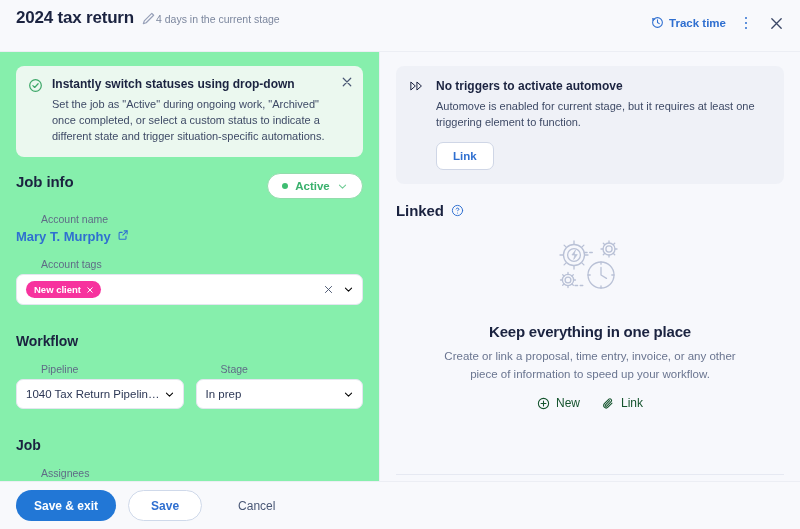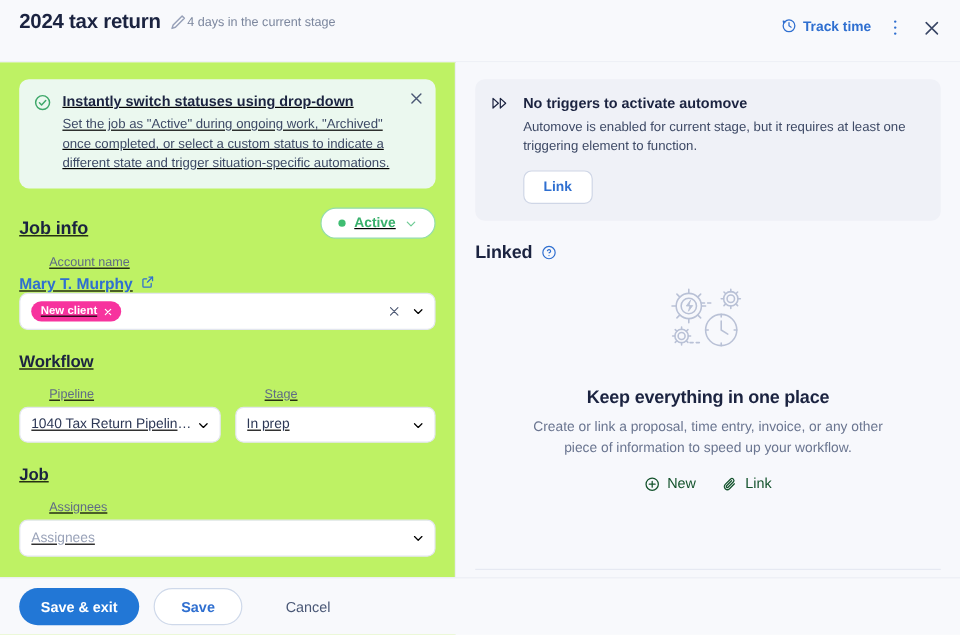--- a/index.html
+++ b/index.html
@@ -57,26 +57,25 @@
     display:flex; align-items:center; justify-content:center;
   }
   .close-btn svg { width: 15px; height: 15px; }
 
   
   .body { flex: 1 1 auto; display: flex; min-height: 0; position: relative; }
 
   
   .left-panel {
     width: 380px; flex: 0 0 380px;
-    background: #bef264;
+    background: #86efac;
     border-right: 1px solid #eceef4;
     padding: 14px 16px 0 16px;
     overflow: hidden;
     position: relative;
-    text-decoration: underline;
   }
 
   .tip-card {
     background: #ebf8ef;
     border-radius: 8px;
     padding: 11px 12px 13px 12px;
     display: flex; gap: 9px;
     position: relative;
   }
   .tip-check { flex: 0 0 15px; margin-top: 1px; color: #3fa86a; }
@@ -89,21 +88,21 @@
   .tip-text {
     font-size: 11px; color: #3e4a66; line-height: 16px;
   }
   .tip-close {
     position: absolute; top: 10px; right: 10px;
     width: 12px; height: 12px; color: #4b5875; cursor: pointer;
   }
   .tip-close svg { width: 12px; height: 12px; display:block; }
 
   .section-head {
-    display: flex; align-items: flex-end; justify-content: space-between;
+    display: flex; align-items: flex-start; justify-content: space-between;
     margin-top: 16px;
   }
   .section-title { font-size: 15px; font-weight: bold; color: #1b2340; letter-spacing: -0.1px; }
 
   .status-pill {
     display: flex; align-items: center; gap: 7px;
     border: 1px solid #93dcac; border-radius: 18px;
     padding: 6px 12px 6px 12px;
     background: #ffffff;
     cursor: pointer;
@@ -147,21 +146,21 @@
     border-radius: 10px;
     font-size: 9.5px; font-weight: bold;
     padding: 3px 7px 3px 8px;
     line-height: 11px;
   }
   .tag-pill .tag-x { width: 8px; height: 8px; cursor: pointer; }
   .tag-pill .tag-x svg { width: 8px; height: 8px; display:block; }
 
   .sub-head {
     font-size: 14px; font-weight: bold; color: #1b2340;
-    margin-top: 18px; letter-spacing: -0.1px;
+    margin-top: 28px; letter-spacing: -0.1px;
   }
   .two-col { display: flex; gap: 12px; }
   .two-col > div { flex: 1 1 0; min-width: 0; }
 
   
   .right-panel {
     flex: 1 1 auto;
     background: #f7f8fc;
     padding: 14px 16px 0 16px;
     position: relative;
@@ -336,20 +335,21 @@
         <span>Mary T. Murphy</span>
         <span>
           <svg viewBox="0 0 16 16" fill="none" stroke="currentColor" stroke-width="1.4" stroke-linecap="round" stroke-linejoin="round">
             <path d="M9.5 2.5H13.5V6.5"></path>
             <path d="M13.5 2.5L7.8 8.2"></path>
             <path d="M12 9.6v3.1a1 1 0 01-1 1H3.8a1 1 0 01-1-1V5.5a1 1 0 011-1H6.9"></path>
           </svg>
         </span>
       </div>
 
+      <div class="field-label">Account tags</div>
       <div class="select-box tall">
         <div style="flex:1 1 auto; display:flex; align-items:center; gap:6px;">
           <span class="tag-pill">
             <span>New client</span>
             <span class="tag-x">
               <svg viewBox="0 0 16 16" fill="none" stroke="currentColor" stroke-width="2" stroke-linecap="round">
                 <path d="M3.5 3.5l9 9M12.5 3.5l-9 9"></path>
               </svg>
             </span>
           </span>

